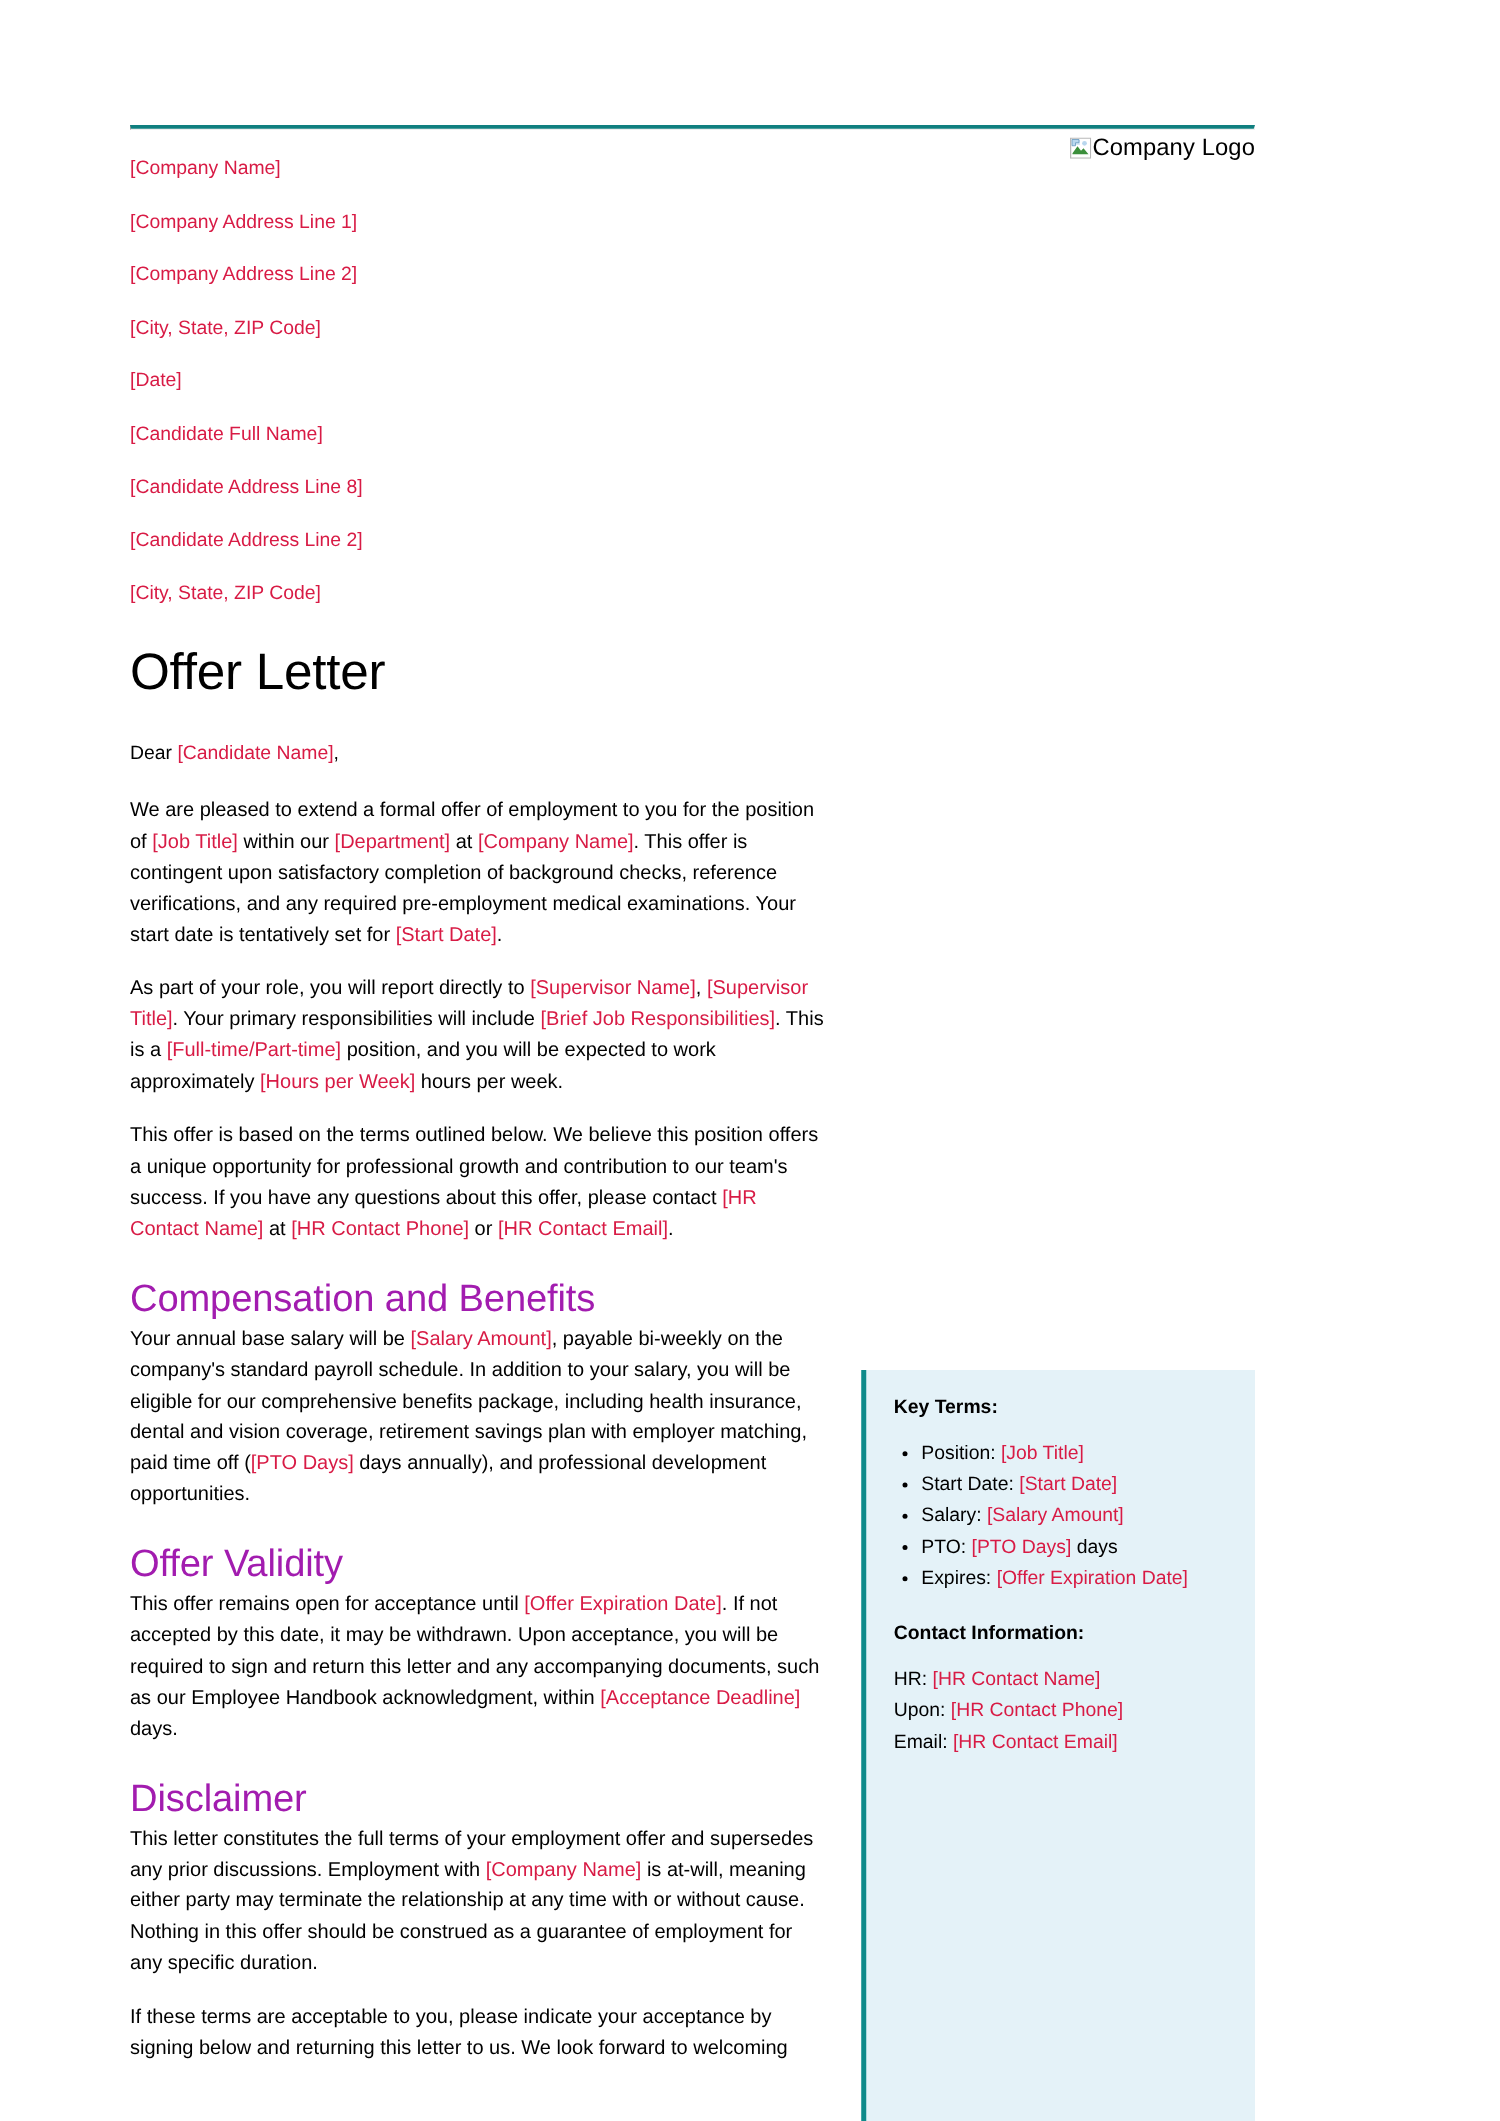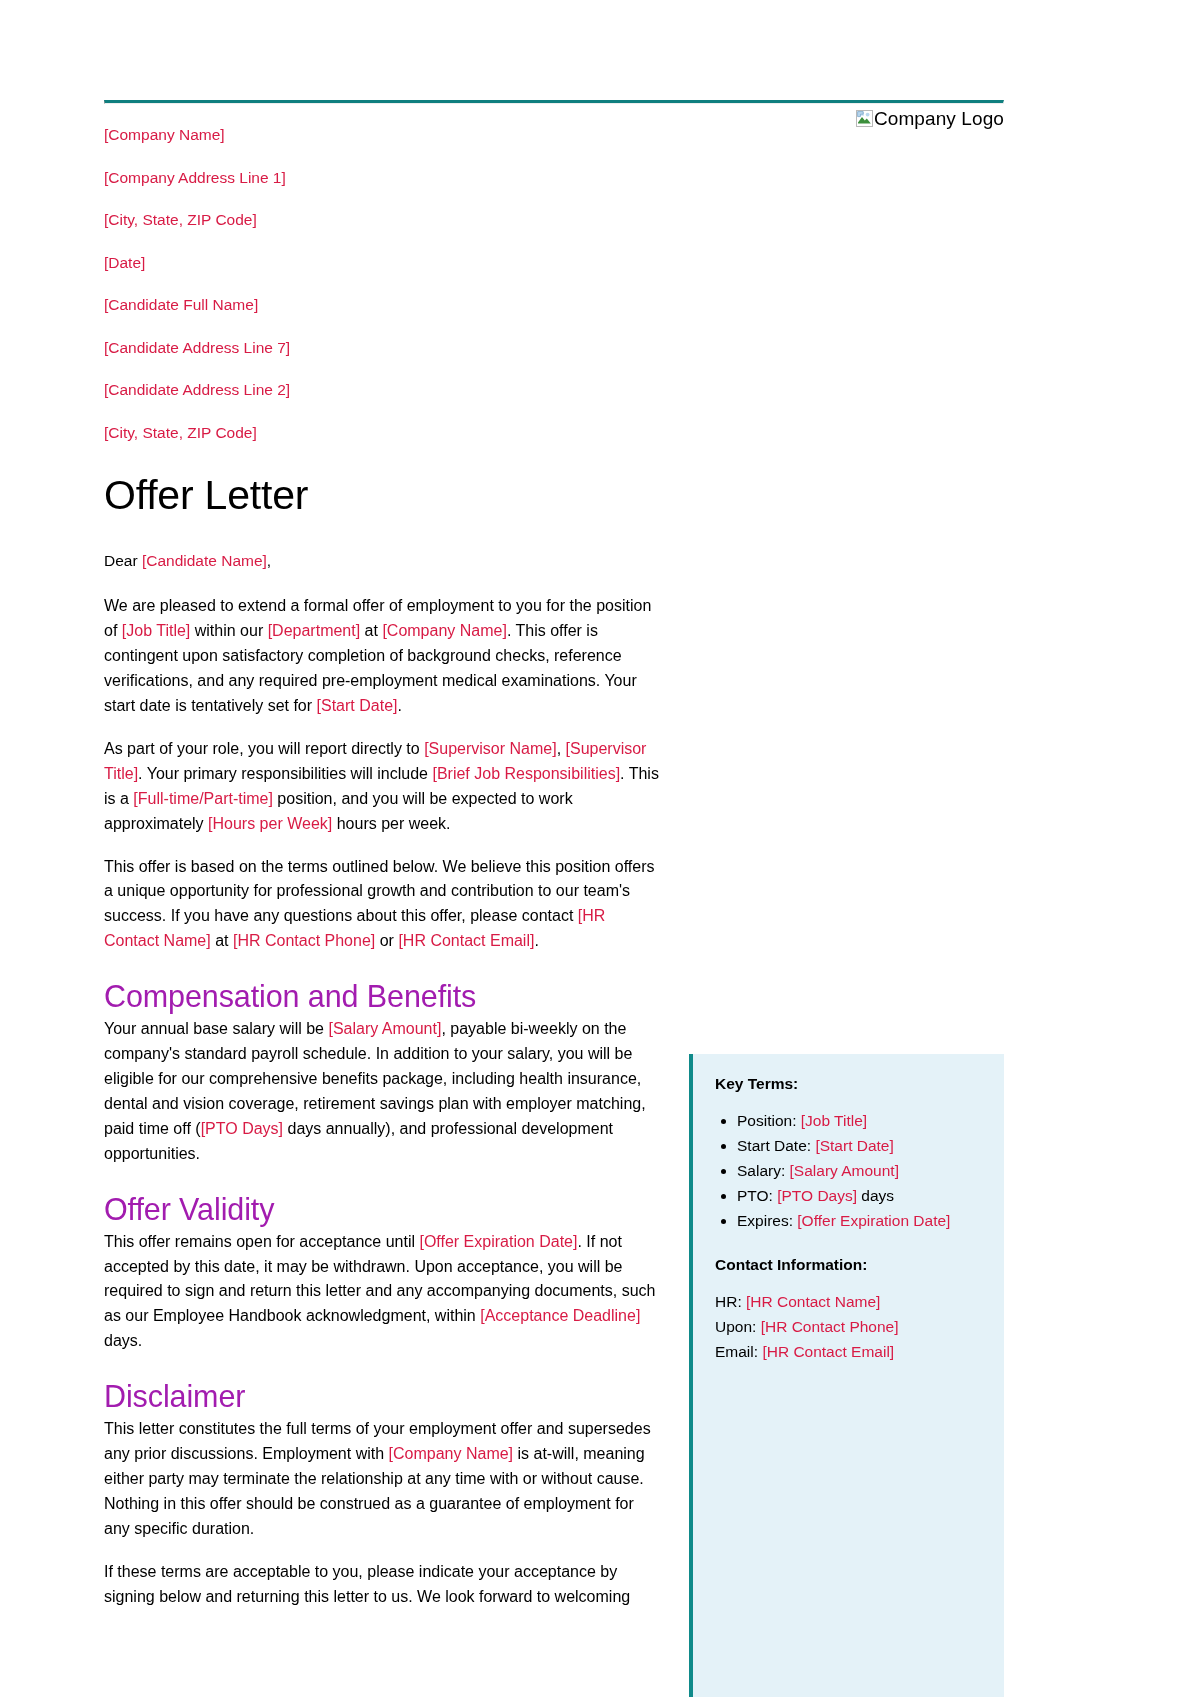--- a/index.html
+++ b/index.html
@@ -169,28 +169,29 @@
             <path d="M1.6 1.6 L7.2 1.6 L7.2 4.2 L4.4 4.2 L4.4 6.6 L1.6 6.6 Z" fill="#b9d7ee" stroke="#6f9fc4" stroke-width="0.7"></path>
           </svg>
         </span>
         <span class="logo-alt">Company Logo</span>
       </div>
     </div>
 
     <div style="margin-top:21px;">
       <p class="addr-line">[Company Name]</p>
       <p class="addr-line">[Company Address Line 1]</p>
+      <p class="addr-line">[Company Address Line 2]</p>
       <p class="addr-line">[City, State, ZIP Code]</p>
     </div>
 
     <p class="addr-line">[Date]</p>
 
     <div>
       <p class="addr-line">[Candidate Full Name]</p>
-      <p class="addr-line">[Candidate Address Line 7]</p>
+      <p class="addr-line">[Candidate Address Line 8]</p>
       <p class="addr-line">[Candidate Address Line 2]</p>
       <p class="addr-line">[City, State, ZIP Code]</p>
     </div>
 
     <h1 class="doc-title">Offer Letter</h1>
 
     <div class="body-wrap">
       <div class="maincol">
 
         <p class="salutation"><span>Dear </span><span class="ph">[Candidate Name]</span><span>,</span></p>

